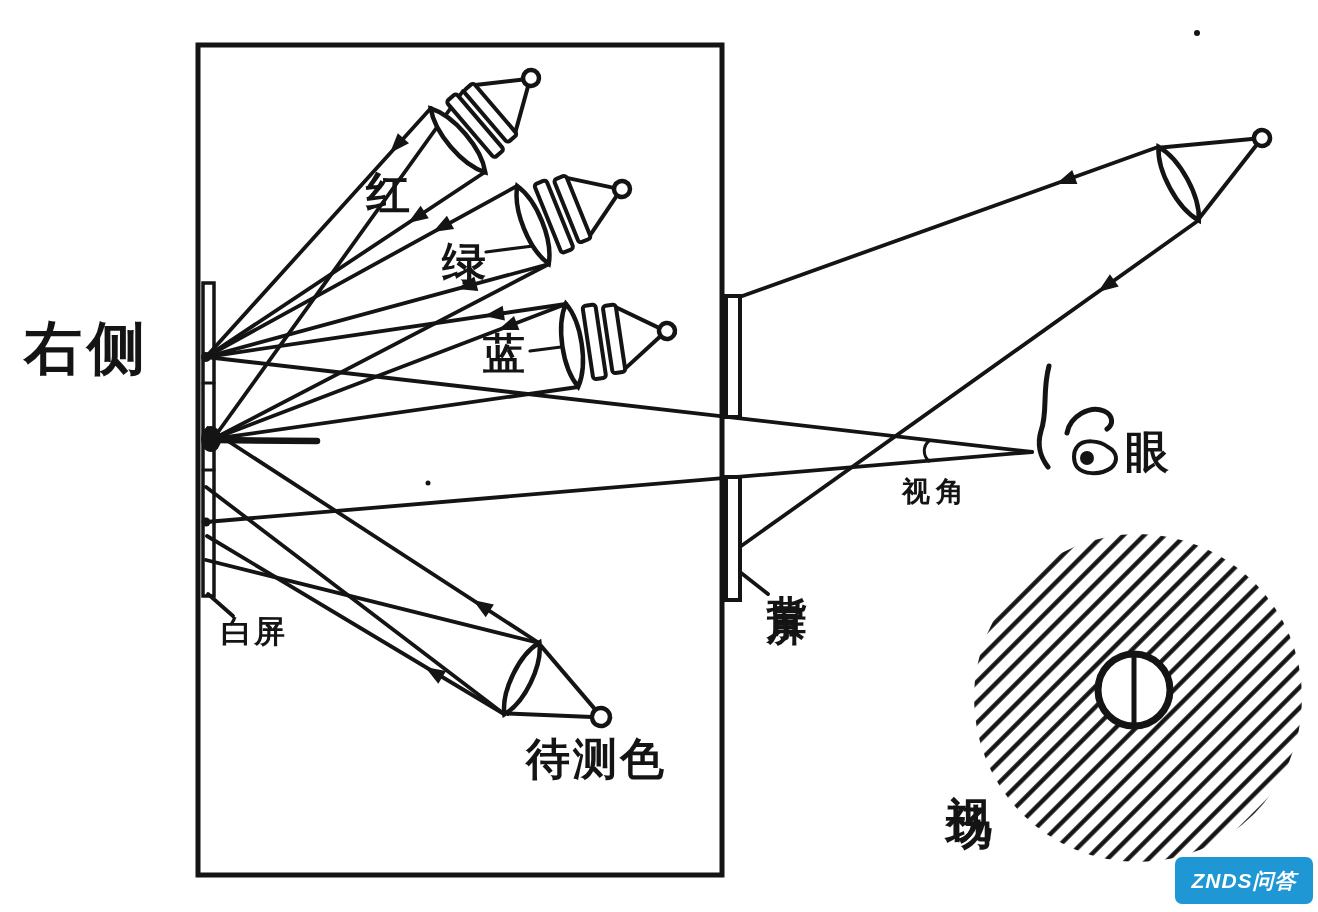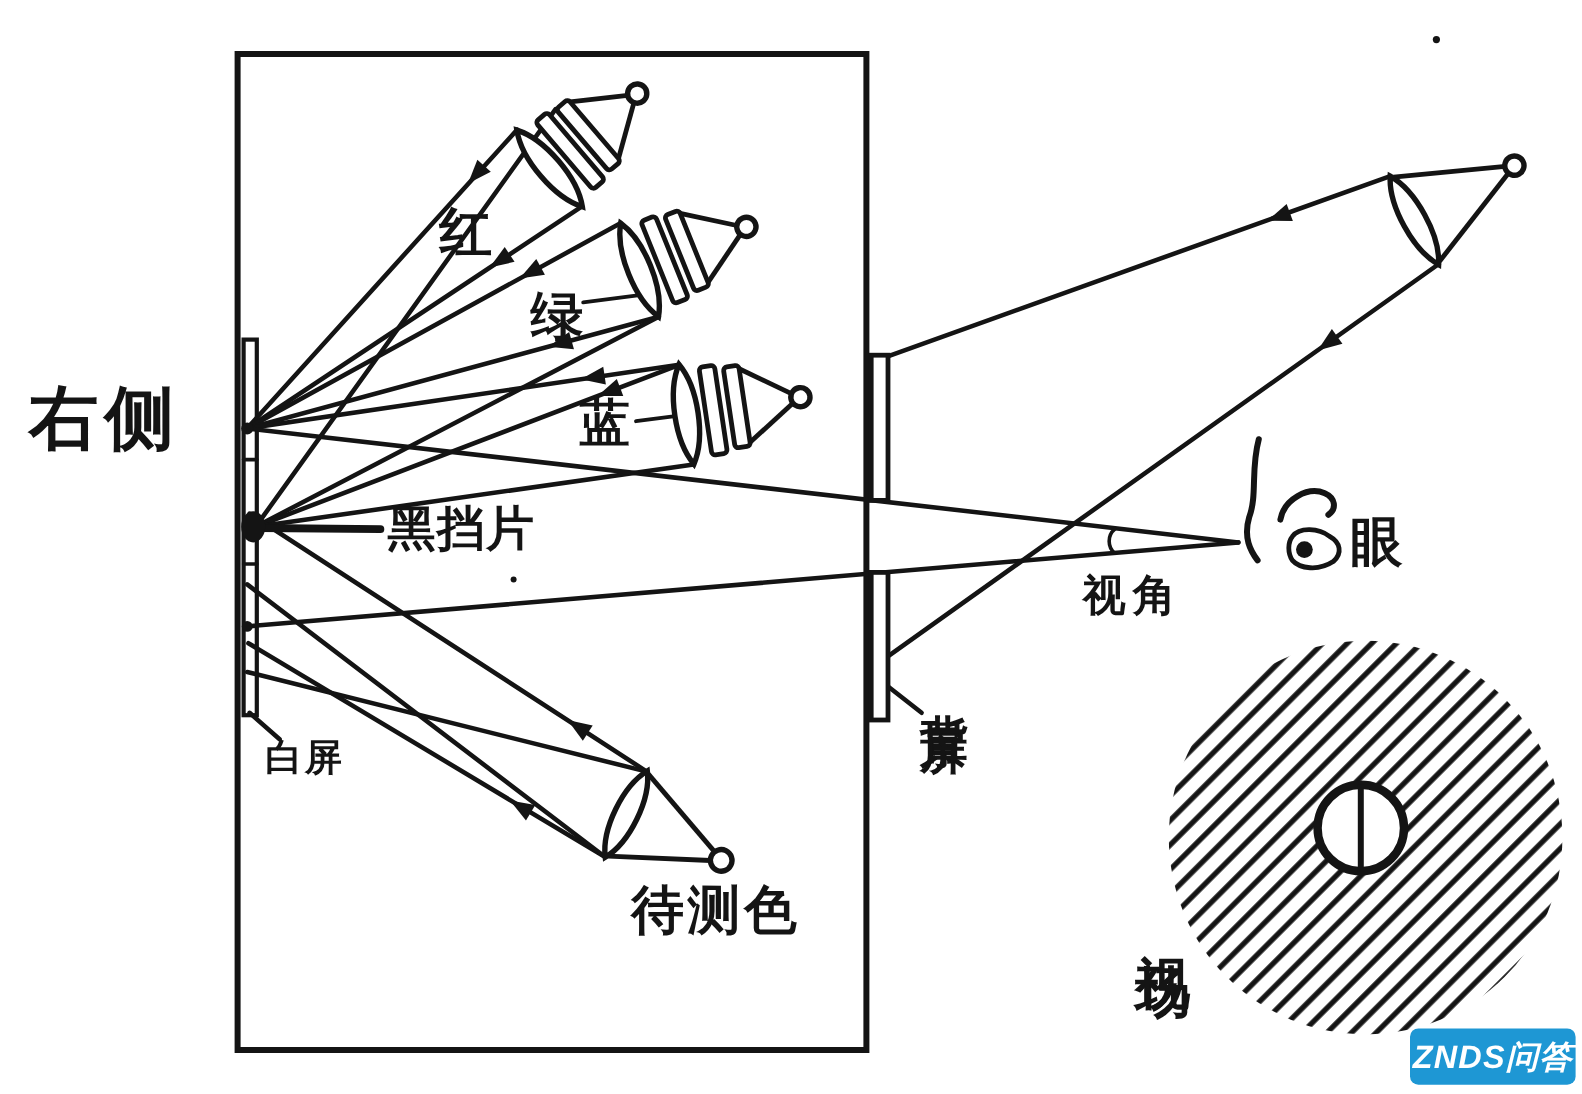--- a/index.html
+++ b/index.html
@@ -8,21 +8,21 @@
   #stage{position:absolute;left:0;top:0;width:1318px;height:912px;}
   svg{position:absolute;left:0;top:0;}
   .lbl{position:absolute;color:#141414;line-height:1;white-space:nowrap;
        font-family:"Liberation Serif","DejaVu Serif",serif;font-weight:bold;}
   .lbl-big{font-size:58px;letter-spacing:5px;}
   .lbl-med{font-size:31px;letter-spacing:2px;}
   .lbl-vert{writing-mode:vertical-rl;text-orientation:upright;}
   #watermark{position:absolute;left:1175px;top:857px;width:138px;height:47px;
              border-radius:7px;display:flex;align-items:center;justify-content:center;}
   #watermark span{color:#ffffff;font-family:"Liberation Sans","DejaVu Sans",sans-serif;
-             font-weight:bold;font-style:italic;font-size:27px;letter-spacing:1px;}
+             font-weight:bold;font-style:italic;font-size:21px;letter-spacing:1px;}
 </style>
 </head>
 <body>
 
 <div id="stage">
 
 <svg width="1318" height="912" viewBox="0 0 1318 912">
   <defs>
     <pattern id="hatch" width="20" height="14.5" patternUnits="userSpaceOnUse" patternTransform="rotate(-45 1138 698)">
       <rect x="0" y="5" width="20" height="4.4" fill="#141414"></rect>
@@ -136,24 +136,23 @@
   </g>
 
   <circle cx="1197" cy="33" r="3" fill="#141414"></circle>
   <circle cx="428" cy="483" r="2.5" fill="#141414"></circle>
 </svg>
 
   <div class="lbl lbl-big" style="left:24px;top:320px;text-align:center;">右侧</div>
   <div class="lbl" style="left:366px;top:172px;font-size:44px;">红</div>
   <div class="lbl" style="left:442px;top:242px;font-size:44px;">绿</div>
   <div class="lbl" style="left:483px;top:333px;font-size:42px;">蓝</div>
-  <div class="lbl" style="left:323px;top:421px;font-size:40px;letter-spacing:1px;">黑挡片</div>
   <div class="lbl lbl-med" style="left:221px;top:616px;">白屏</div>
   <div class="lbl" style="left:526px;top:740px;font-size:44px;letter-spacing:3px;font-family:Liberation Mono, monospace;">待测色</div>
-  <div class="lbl" style="left:902px;top:478px;font-size:36px;letter-spacing:6px;">视角</div>
+  <div class="lbl" style="left:902px;top:478px;font-size:28px;letter-spacing:6px;">视角</div>
   <div class="lbl" style="left:1125px;top:431px;font-size:44px;">眼</div>
   <div class="lbl lbl-vert" style="left:766px;top:562px;font-size:40px;letter-spacing:7px;">背景屏</div>
   <div class="lbl lbl-vert" style="left:946px;top:758px;font-size:46px;letter-spacing:10px;">视场</div>
 
   <div id="watermark" style="background: rgb(30, 151, 212);">
     <span>ZNDS问答</span>
   </div>
 
 </div>
 

